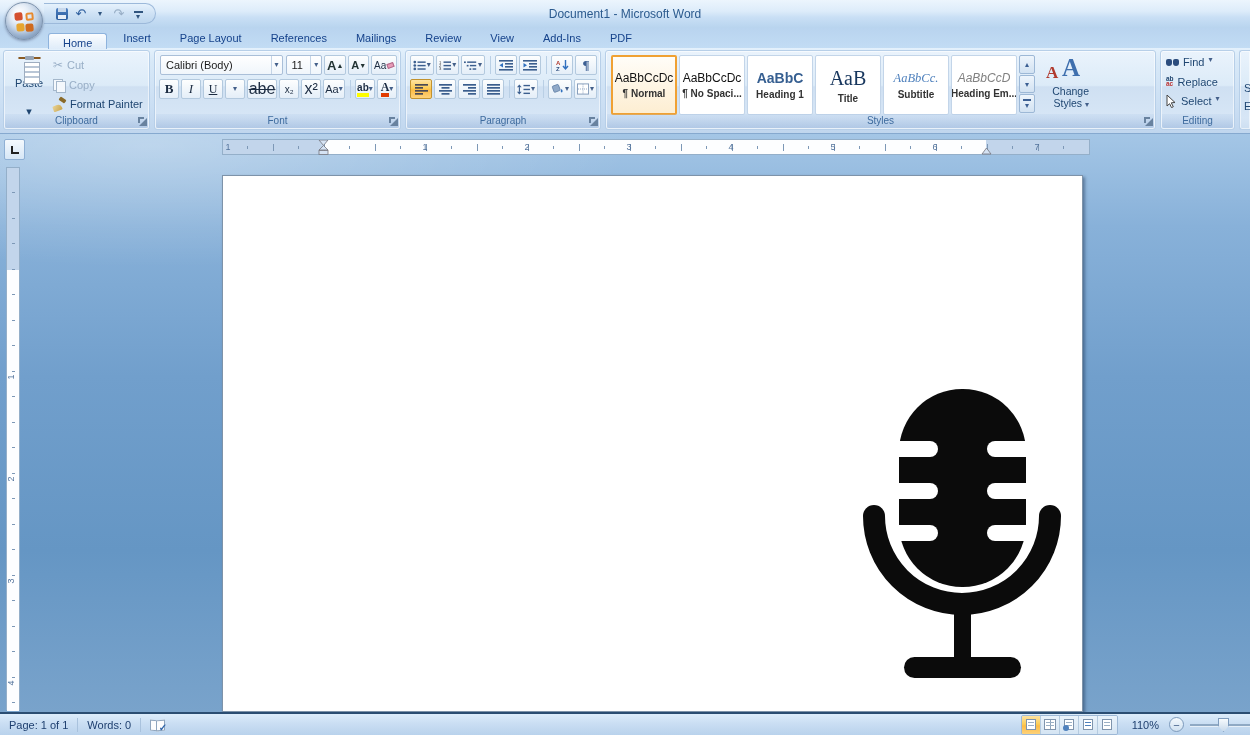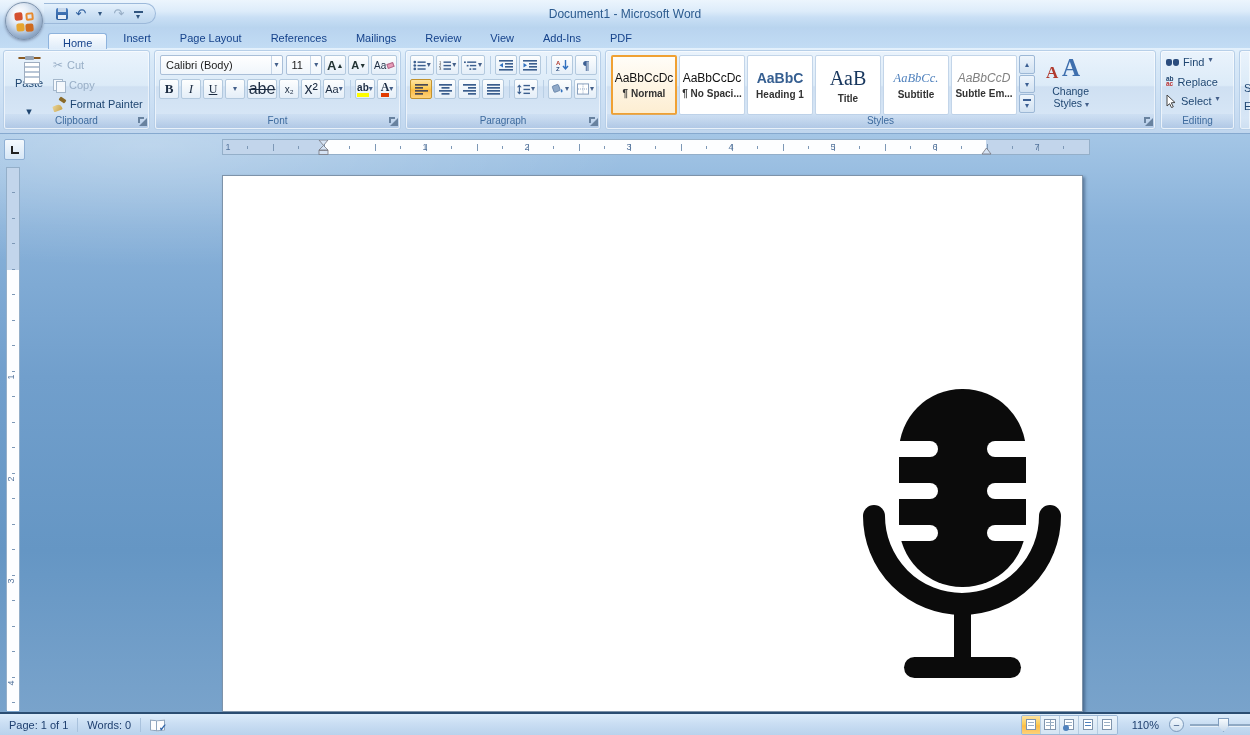--- a/index.html
+++ b/index.html
@@ -472,21 +472,21 @@
           <div class="scard s5">
             <div class="sprev">AaB</div>
             <div class="sname">Title</div>
           </div>
           <div class="scard s6">
             <div class="sprev">AaBbCc.</div>
             <div class="sname">Subtitle</div>
           </div>
           <div class="scard s7">
             <div class="sprev">AaBbCcD</div>
-            <div class="sname">Subtle Em...</div>
+            <div class="sname">Heading Em...</div>
           </div>
         </div>
       <div class="gal-arrows">
         <span class="gabtn">▴</span>
         <span class="gabtn">▾</span>
         <span class="gabtn"><span class="bar"></span>▾</span>
       </div>
       <div class="chstyles">
         <span class="cs-icon">
             <span class="a1">A</span>

